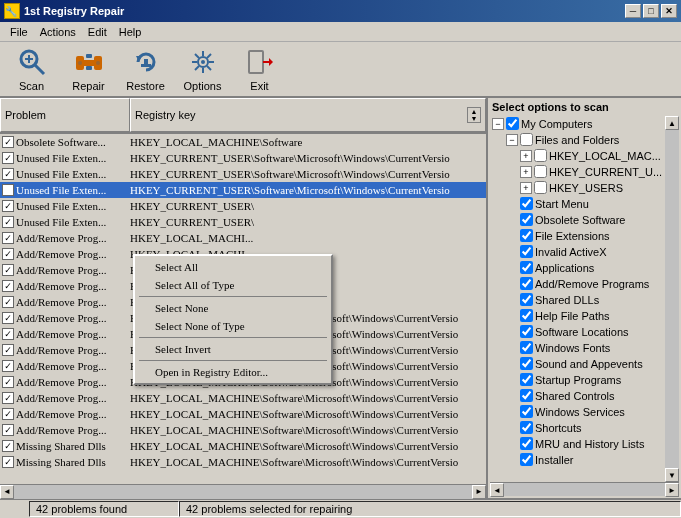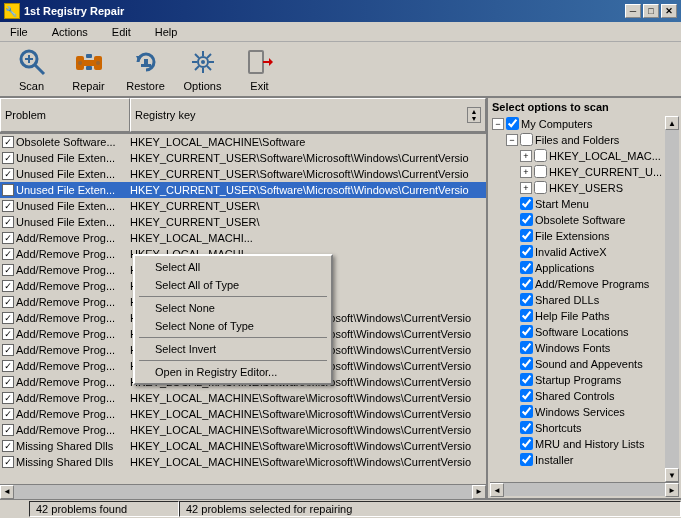--- a/index.html
+++ b/index.html
@@ -59,21 +59,21 @@
       color: #000;
       font-weight: bold;
     }
     .tb-btn.close { background: #d4d0c8; }
 
     
     .menubar {
       background: #d4d0c8;
       padding: 2px 4px;
       display: flex;
-      gap: 12px;
+      gap: 0;
       border-bottom: 1px solid #aaa;
       height: 20px;
       align-items: center;
     }
     .menu-item {
       padding: 2px 6px;
       cursor: pointer;
       font-size: 11px;
     }
 
@@ -143,20 +143,21 @@
       align-items: center;
     }
     .col-header-problem { width: 130px; }
     .col-header-key { flex: 1; }
 
     
     .table-area {
       flex: 1;
       overflow: hidden;
       position: relative;
+      font-family: Liberation Serif, serif;
     }
     .table-row {
       display: flex;
       align-items: center;
       height: 16px;
       border-bottom: 1px solid transparent;
     }
     .table-row.selected {
       background: #0a246a;
       color: white;

